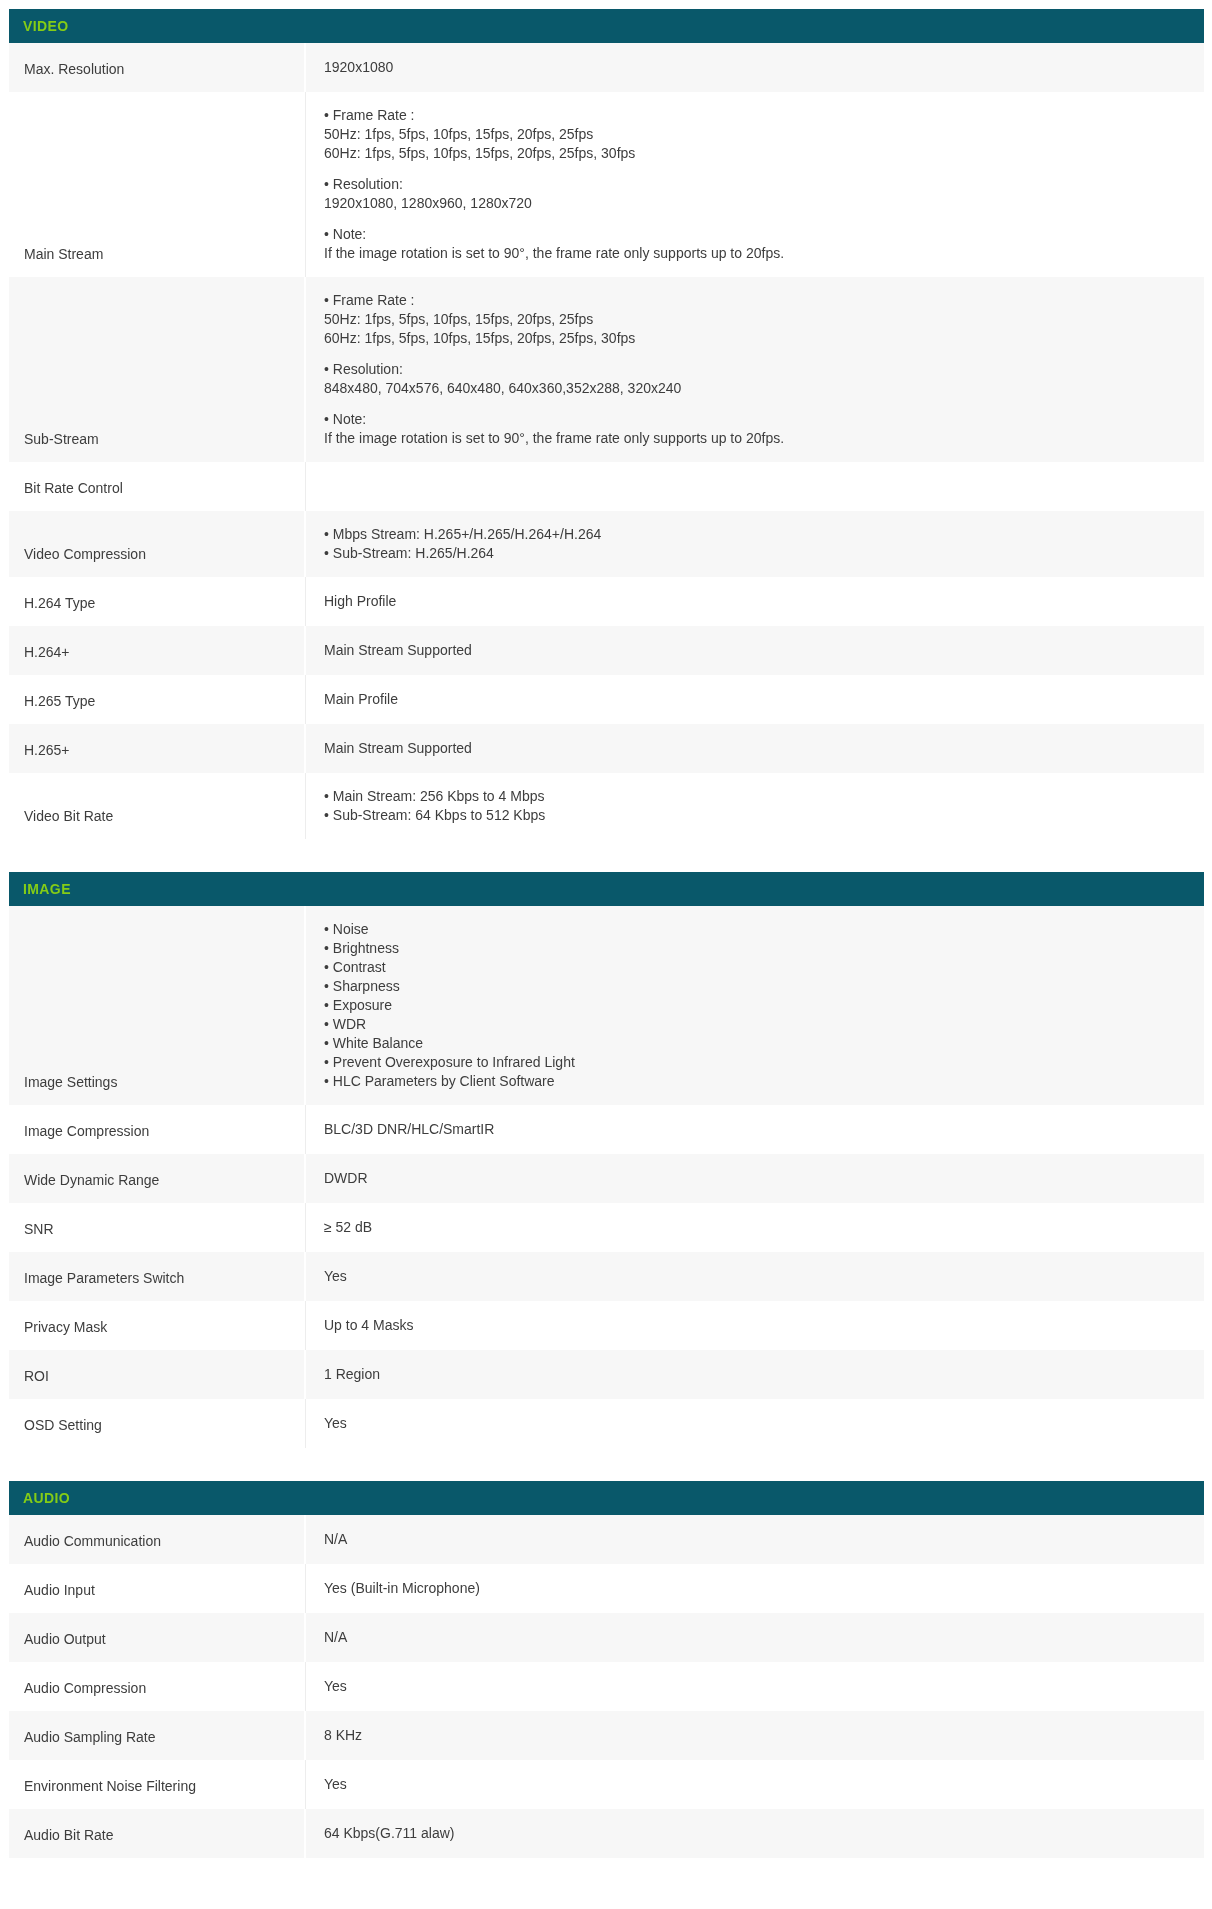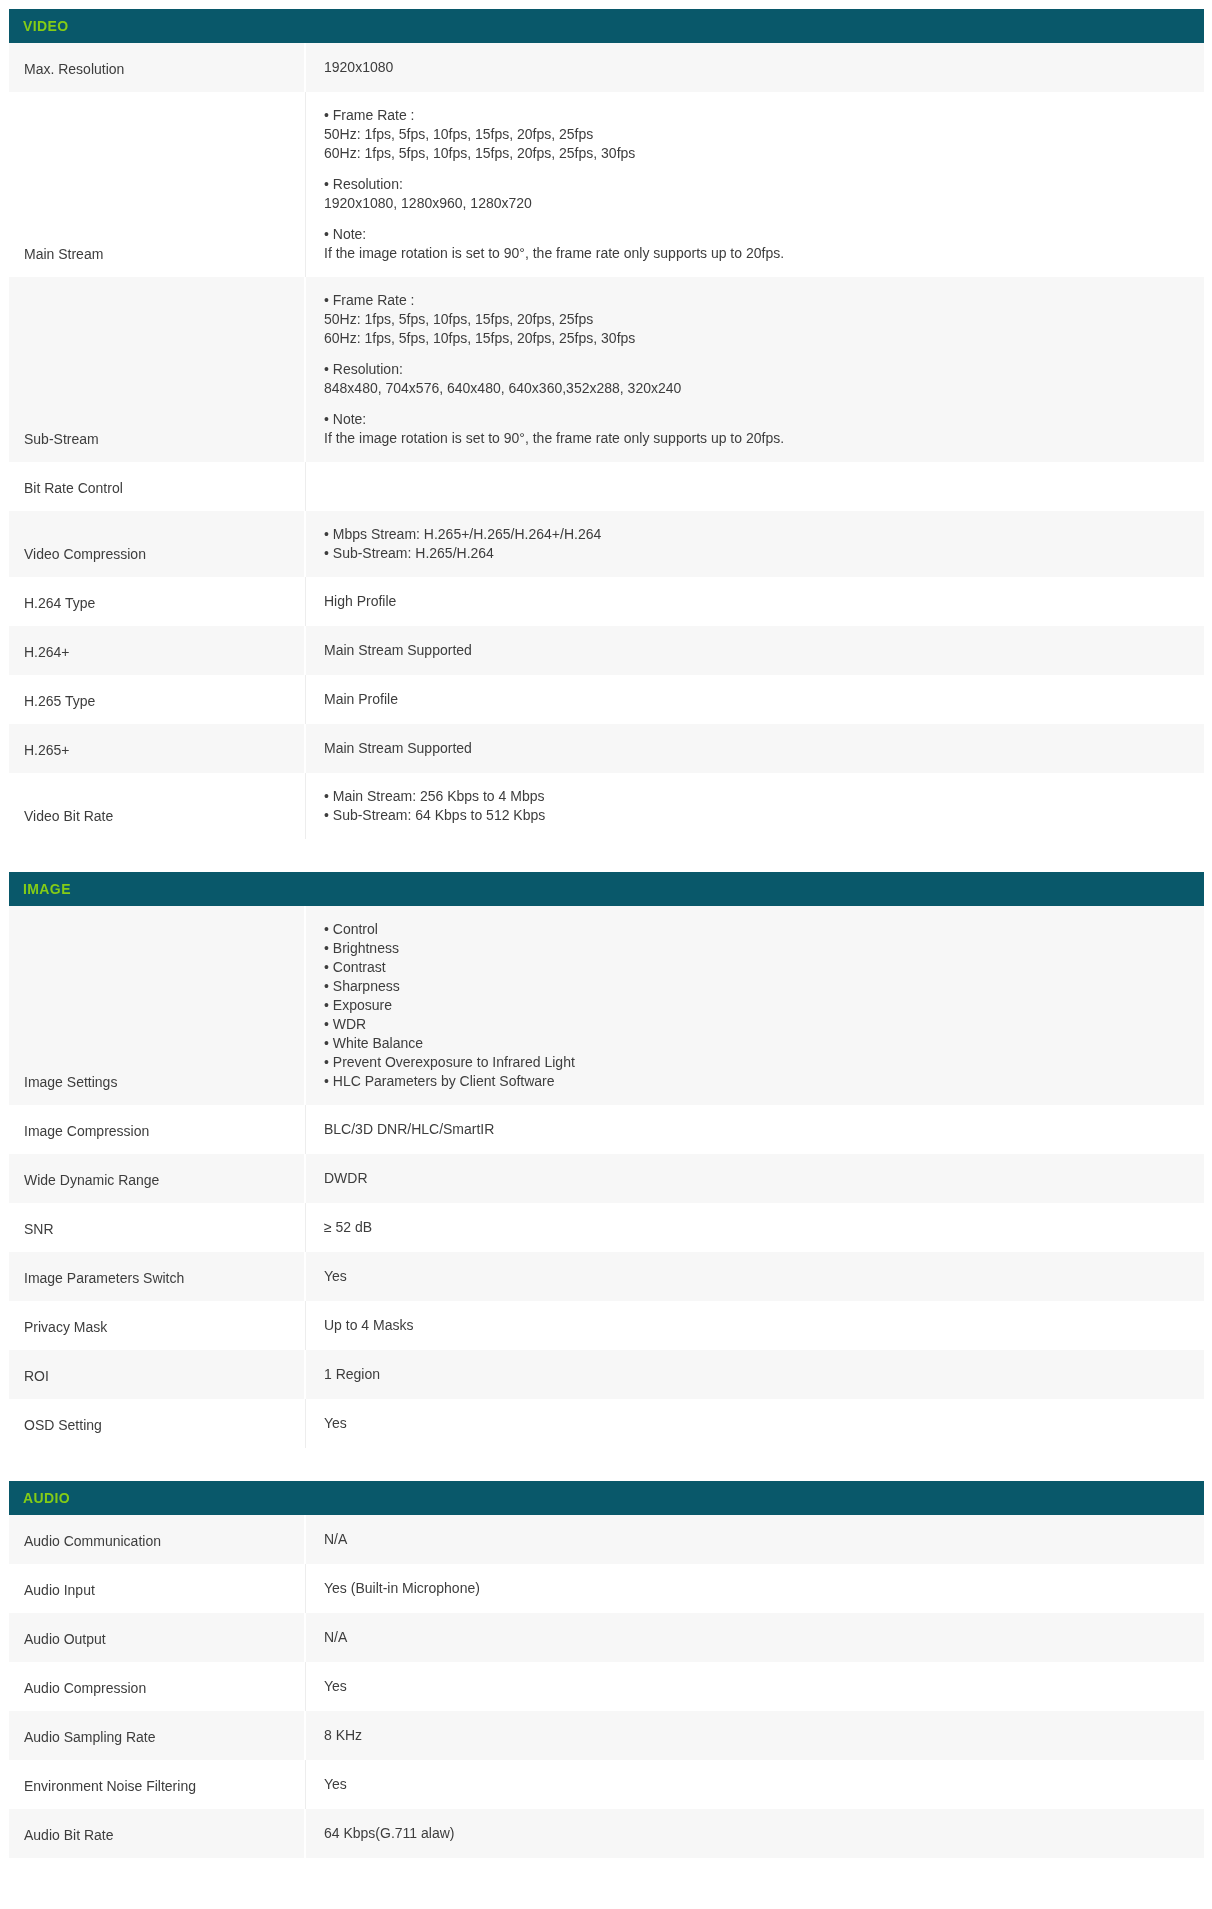--- a/index.html
+++ b/index.html
@@ -172,21 +172,21 @@
   <section class="spec-section">
     <div class="section-header">
       <span class="section-title">IMAGE</span>
     </div>
     <div class="rows">
       <div class="spec-row">
         <div class="cell-label">
             <span>Image Settings</span>
           </div>
         <div class="cell-value">
-            <div class="line">• Control</div>
+            <div class="line">• Noise</div>
             <div class="line">• Brightness</div>
             <div class="line">• Contrast</div>
             <div class="line">• Sharpness</div>
             <div class="line">• Exposure</div>
             <div class="line">• WDR</div>
             <div class="line">• White Balance</div>
             <div class="line">• Prevent Overexposure to Infrared Light</div>
             <div class="line">• HLC Parameters by Client Software</div>
           </div>
       </div>

